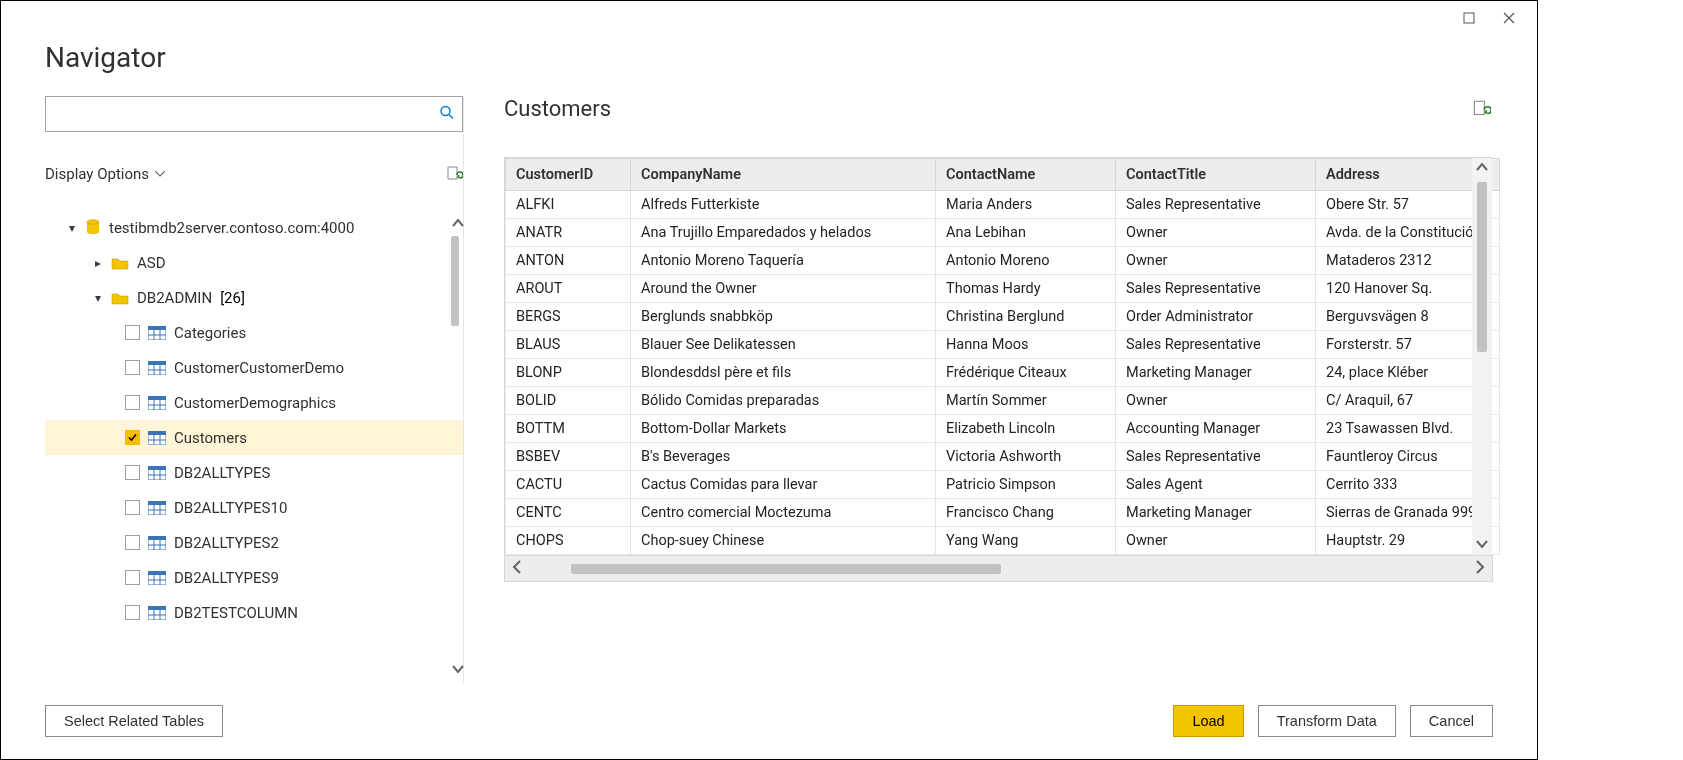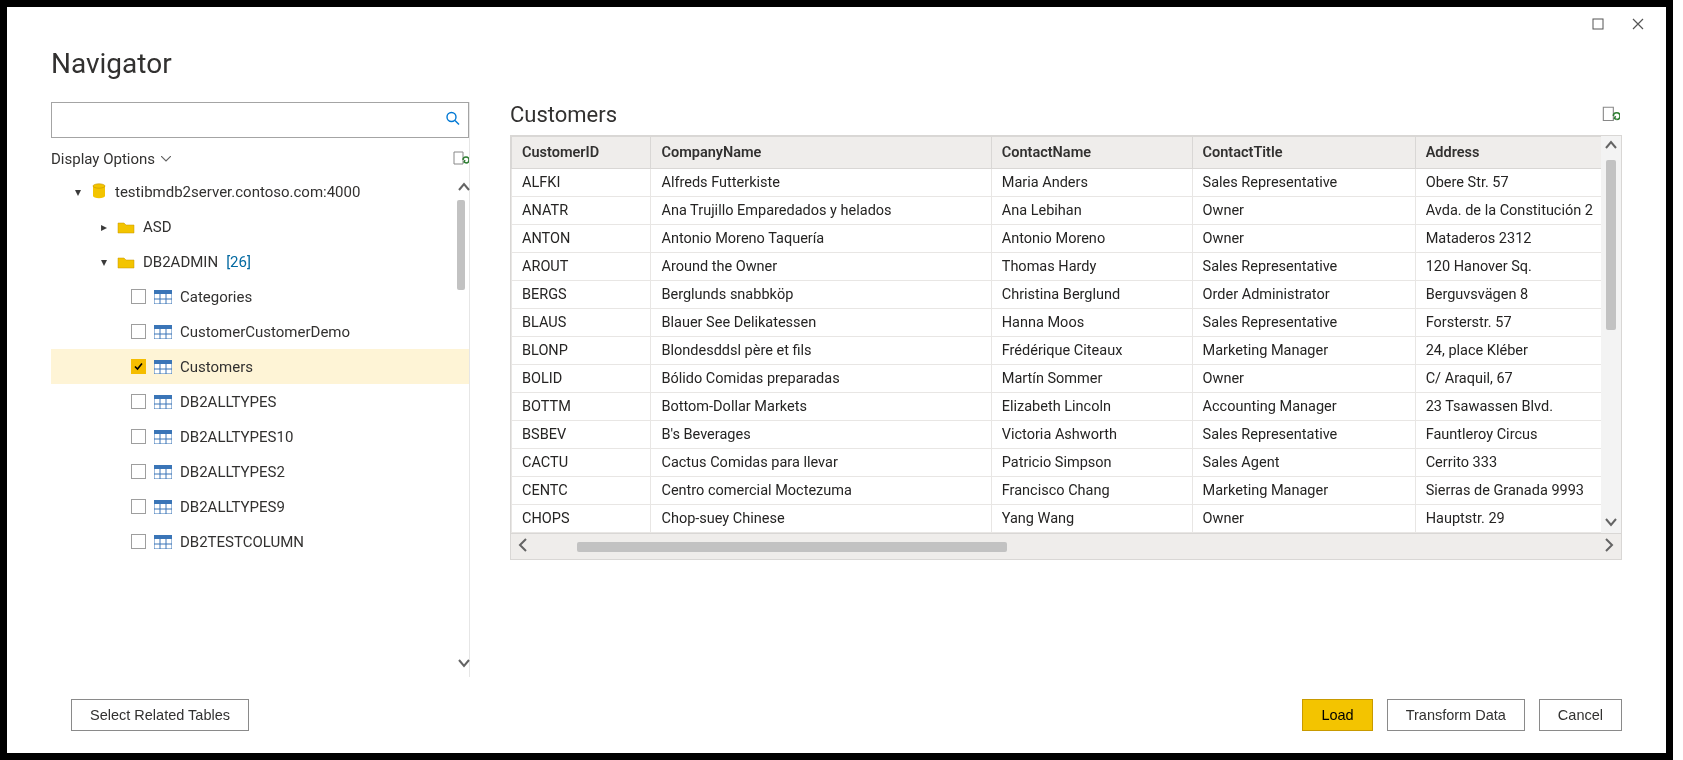--- a/index.html
+++ b/index.html
@@ -1,22 +1,22 @@
 <!DOCTYPE html>
 <html><head>
 <meta charset="utf-8">
 <style>
   * { box-sizing: border-box; }
   html, body { margin:0; padding:0; font-family: "Segoe UI", -apple-system, Roboto, Arial, sans-serif; font-size:14px; color:#252423; background:#fff; }
-  .window { width:1673px; height:760px; border:7px solid #000000; position:relative; display:flex; flex-direction:column; }
+  .window { width:1538px; height:760px; border:1px solid #000000; position:relative; display:flex; flex-direction:column; }
   .titlebar { height:34px; display:flex; justify-content:flex-end; align-items:center; padding-right:8px; }
   .tb-btn { width:40px; height:28px; display:flex; align-items:center; justify-content:center; color:#555; }
   .page-title { font-size:28px; font-weight:400; color:#323130; padding:6px 0 22px 44px; }
   .body { flex:1; display:flex; padding:0 44px 0 44px; min-height:0; }
-  .left { width:418px; flex:none; display:flex; flex-direction:column; }
+  .left { width:418px; flex:none; display:flex; flex-direction:column;gap:21px; }
   .right { flex:1; min-width:0; padding-left:40px; display:flex; flex-direction:column; border-left:1px solid #e6e6e6; }
   .search-wrap { position:relative; margin-bottom:8px; }
   .search-wrap input { width:100%; height:36px; border:1px solid #a4a4a4; padding:0 34px 0 8px; font-size:14px; outline:none; }
   .search-icon { position:absolute; right:8px; top:50%; transform:translateY(-50%); color:#0078d4; }
   .display-row { display:flex; align-items:center; justify-content:space-between; padding:4px 0 6px 0; color:#323130; }
   .display-opt { display:flex; align-items:center; gap:6px; font-size:15px; }
   .tree-container { position:relative; flex:1; }
   .tree { position:absolute; inset:0; overflow:hidden; }
   .tree-scroll-up, .tree-scroll-down { position:absolute; right:-2px; color:#646464; }
   .tree-scroll-up { top:6px; }
@@ -24,41 +24,41 @@
   .tree-scrollbar { position:absolute; right:4px; top:26px; width:8px; height:90px; background:#c2c2c2; border-radius:2px; }
   .node { display:flex; align-items:center; height:35px; gap:8px; padding-left:8px; color:#323130; font-size:15px; }
   .node.l1 { padding-left:22px; }
   .node.l2 { padding-left:48px; }
   .node.l3 { padding-left:80px; }
   .node.selected { background:#fef4d6; }
   .caret { width:10px; color:#3a3a3a; font-size:12px; display:inline-flex; justify-content:center; }
   .folder-icon svg, .db-icon svg, .table-icon svg, .refresh-icon svg { display:block; }
   .checked-box { width:15px; height:15px; background:#f5bd00; display:inline-flex; align-items:center; justify-content:center; color:#000; }
   .unchecked-box { width:15px; height:15px; border:1px solid #9e9e9e; display:inline-block; }
-  .count { color:#0369a1; }
+  .count { color:#000000; }
   
   .preview-head { display:flex; align-items:center; justify-content:space-between; padding:0 2px 8px 0; }
   .preview-title { font-size:22px; color:#323130; }
-  .grid-wrap { border:1px solid #d9d7d5; position:relative; }
+  .grid-wrap { border:1px solid #d9d7d5; position:relative;margin-top:28px; }
   table.grid { border-collapse:collapse; width:100%; table-layout:fixed; }
   table.grid th { text-align:left; background:#efedeb; font-weight:600; color:#323130; border:1px solid #d9d7d5; padding:7px 10px; font-size:14.5px; }
   table.grid td { border:1px solid #e8e6e4; padding:5px 10px; font-size:14.5px; white-space:nowrap; overflow:hidden; text-overflow:ellipsis; background:#fff;}
   .col-id { width:125px; }
   .col-comp { width:305px; }
   .col-contact { width:180px; }
   .col-title { width:200px; }
   .col-addr { width:184px; }
   .grid-body-wrap { position:relative; }
   .v-scroll { position:absolute; right:0; top:0; bottom:0; width:20px; background:#f3f3f3; display:flex; flex-direction:column; align-items:center; justify-content:space-between; }
   .v-scroll .thumb { position:absolute; top:24px; width:10px; height:170px; background:#c2c2c2; border-radius:2px; }
   .h-scroll { height:26px; background:#efedeb; border-top:1px solid #d9d7d5; display:flex; align-items:center; justify-content:space-between; padding:0 6px; }
   .h-thumb-track { flex:1; height:10px; margin:0 8px; background:#efedeb; position:relative; }
   .h-thumb { position:absolute; left:40px; top:0; height:10px; width:430px; background:#c2c2c2; border-radius:2px; }
   
-  .footer { height:76px; flex:none; display:flex; align-items:center; justify-content:space-between; padding:0 44px;margin-left:20px; }
+  .footer { height:76px; flex:none; display:flex; align-items:center; justify-content:space-between; padding:0 44px; }
   .btn { height:32px; padding:0 18px; border:1px solid #8a8a8a; background:#fff; font-size:14.5px; color:#323130; display:inline-flex; align-items:center; justify-content:center; cursor:pointer; }
   .btn.primary { background:#f3c400; border-color:#c89a00; color:#000; }
   .footer-right { display:flex; gap:14px; }
   .chevron { font-size:16px; color:#444; }
   .arrow-btn { color:#646464; }
 </style>
 </head>
 <body>
 
 <div class="window">
@@ -158,20 +158,31 @@
               <div class="node l3">
                 <span class="unchecked-box"></span>
                 <span class="table-icon">
                   <svg width="18" height="14" viewBox="0 0 18 14">
                     <rect x="0" y="0" width="18" height="14" fill="#fff" stroke="#3a75b7"></rect>
                     <rect x="0" y="0" width="18" height="4" fill="#3a75b7"></rect>
                     <path d="M6 0 v14 M12 0 v14 M0 9 h18" stroke="#3a75b7" stroke-width="1"></path>
                   </svg>
                 </span>
                 <span>CustomerCustomerDemo</span>
+              </div>
+              <div class="node l3">
+                <span class="unchecked-box"></span>
+                <span class="table-icon">
+                  <svg width="18" height="14" viewBox="0 0 18 14">
+                    <rect x="0" y="0" width="18" height="14" fill="#fff" stroke="#3a75b7"></rect>
+                    <rect x="0" y="0" width="18" height="4" fill="#3a75b7"></rect>
+                    <path d="M6 0 v14 M12 0 v14 M0 9 h18" stroke="#3a75b7" stroke-width="1"></path>
+                  </svg>
+                </span>
+                <span>CustomerDemographics</span>
               </div>
               <div class="node l3 selected">
                 <span class="checked-box">
                   <svg width="11" height="11" viewBox="0 0 11 11">
                     <path d="M2 5.5 L4.5 8 L9 2.5" fill="none" stroke="#000" stroke-width="1.6"></path>
                   </svg>
                 </span>
                 <span class="table-icon">
                   <svg width="18" height="14" viewBox="0 0 18 14">
                     <rect x="0" y="0" width="18" height="14" fill="#fff" stroke="#3a75b7"></rect>

